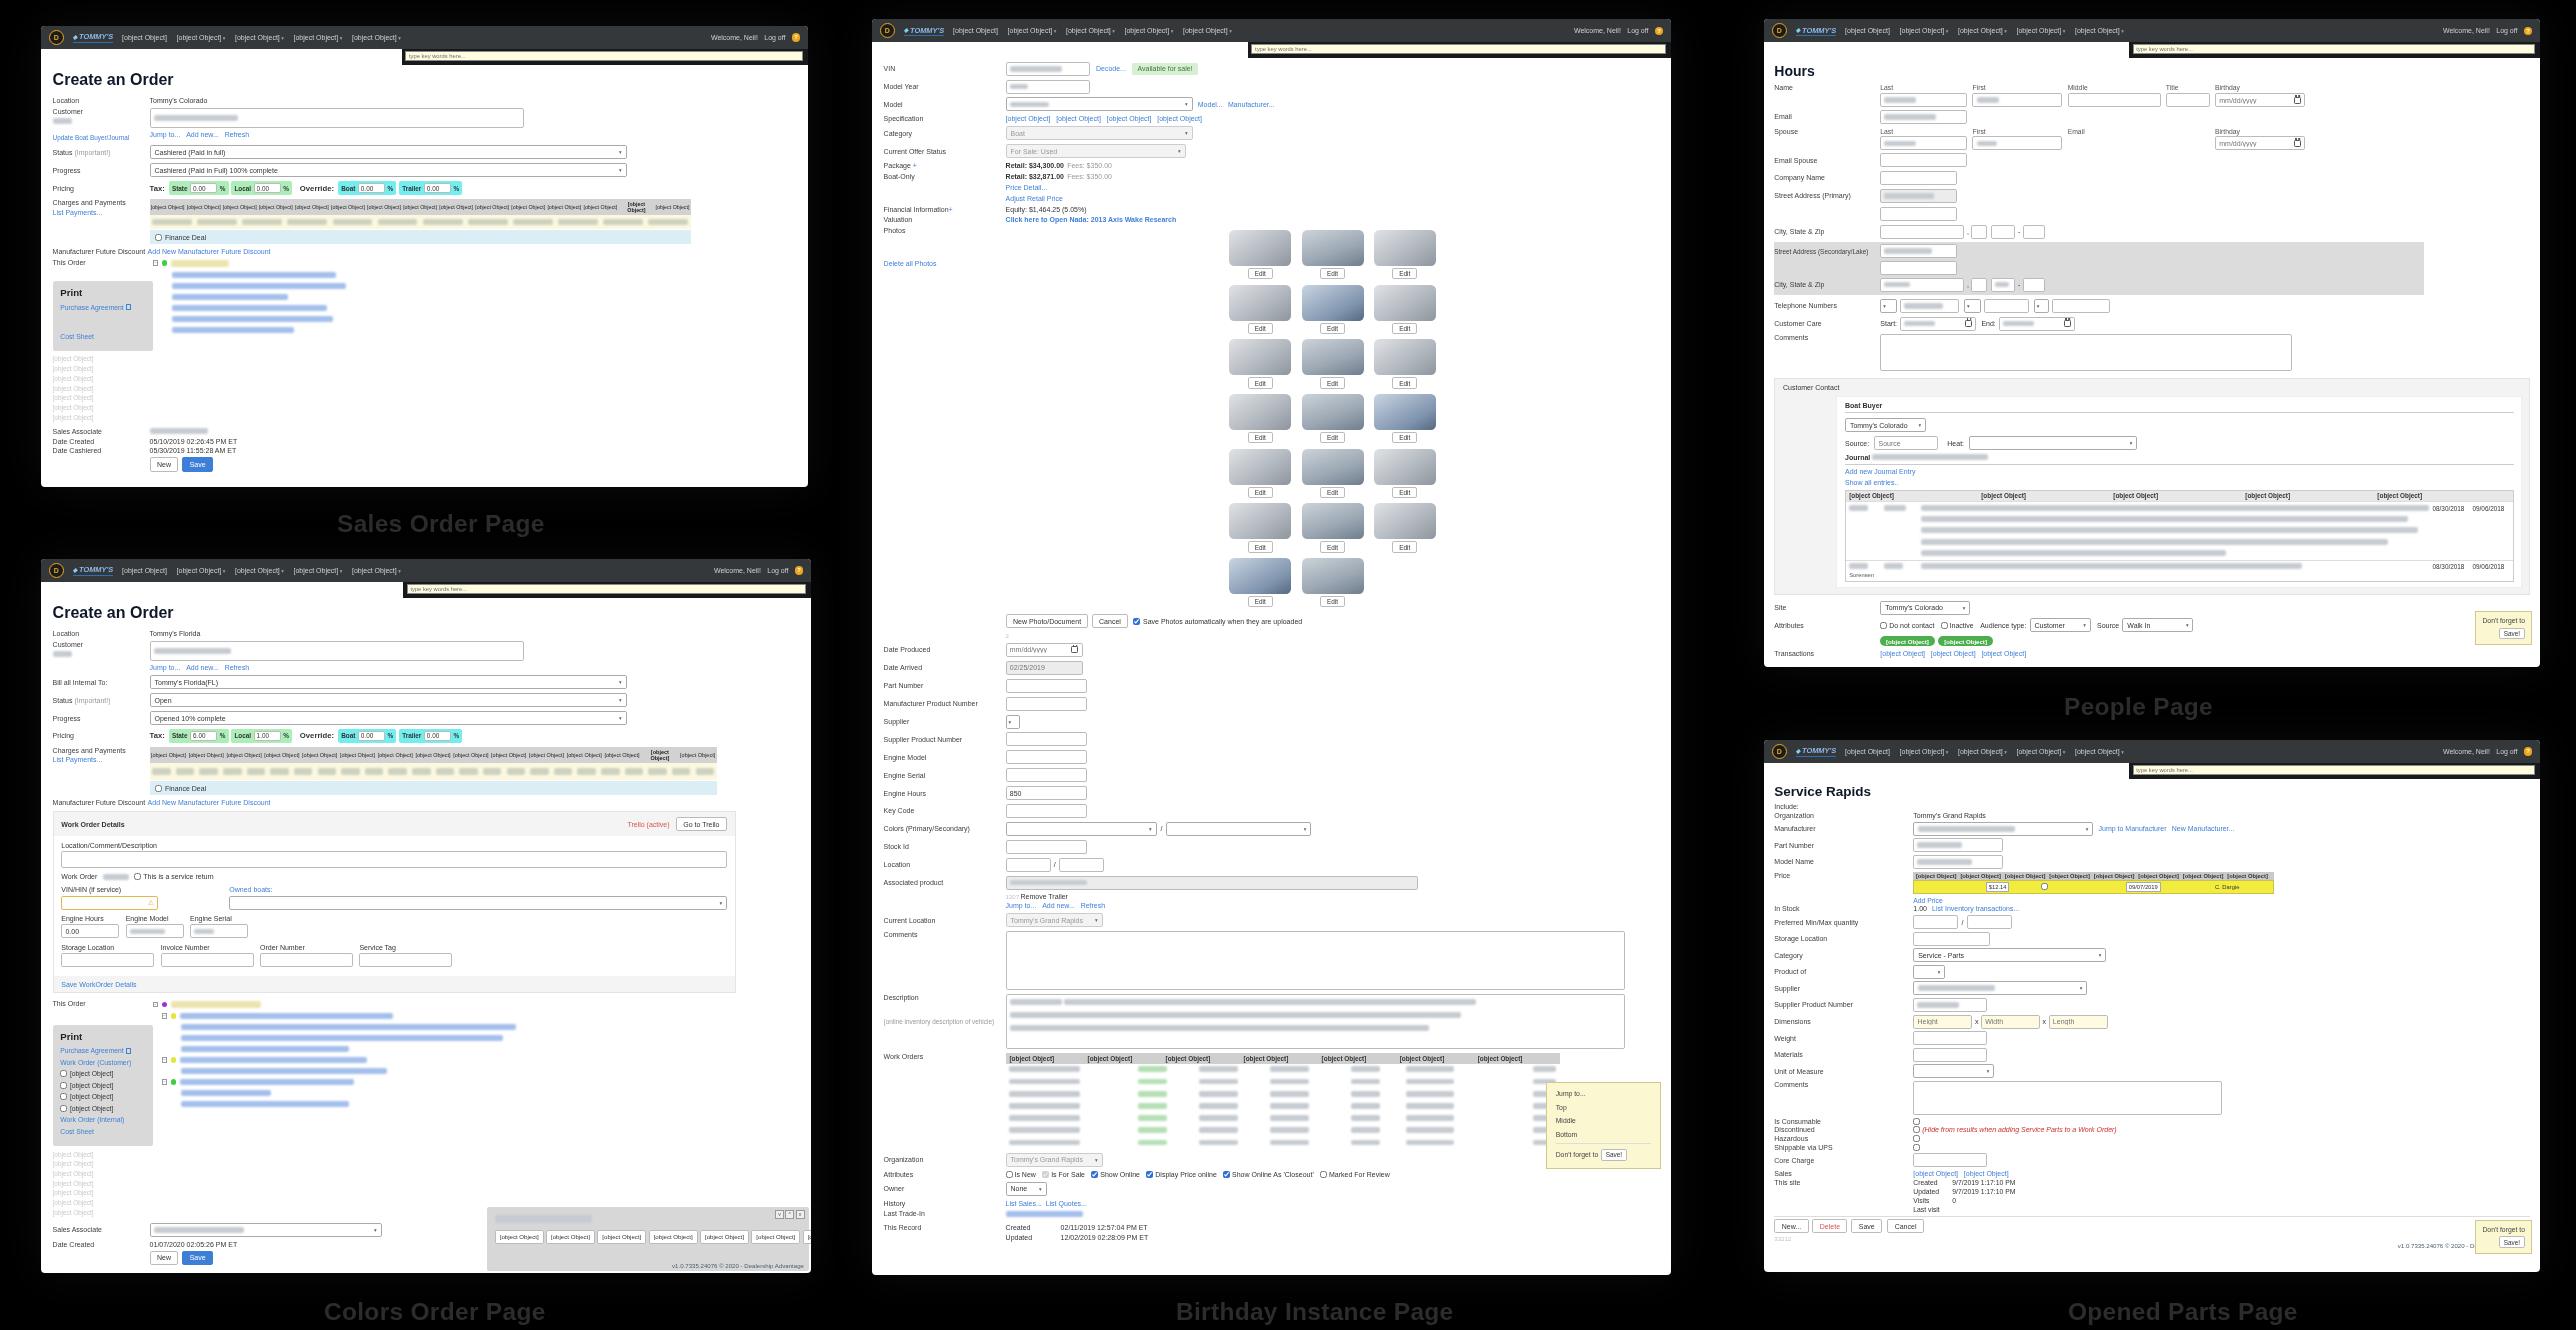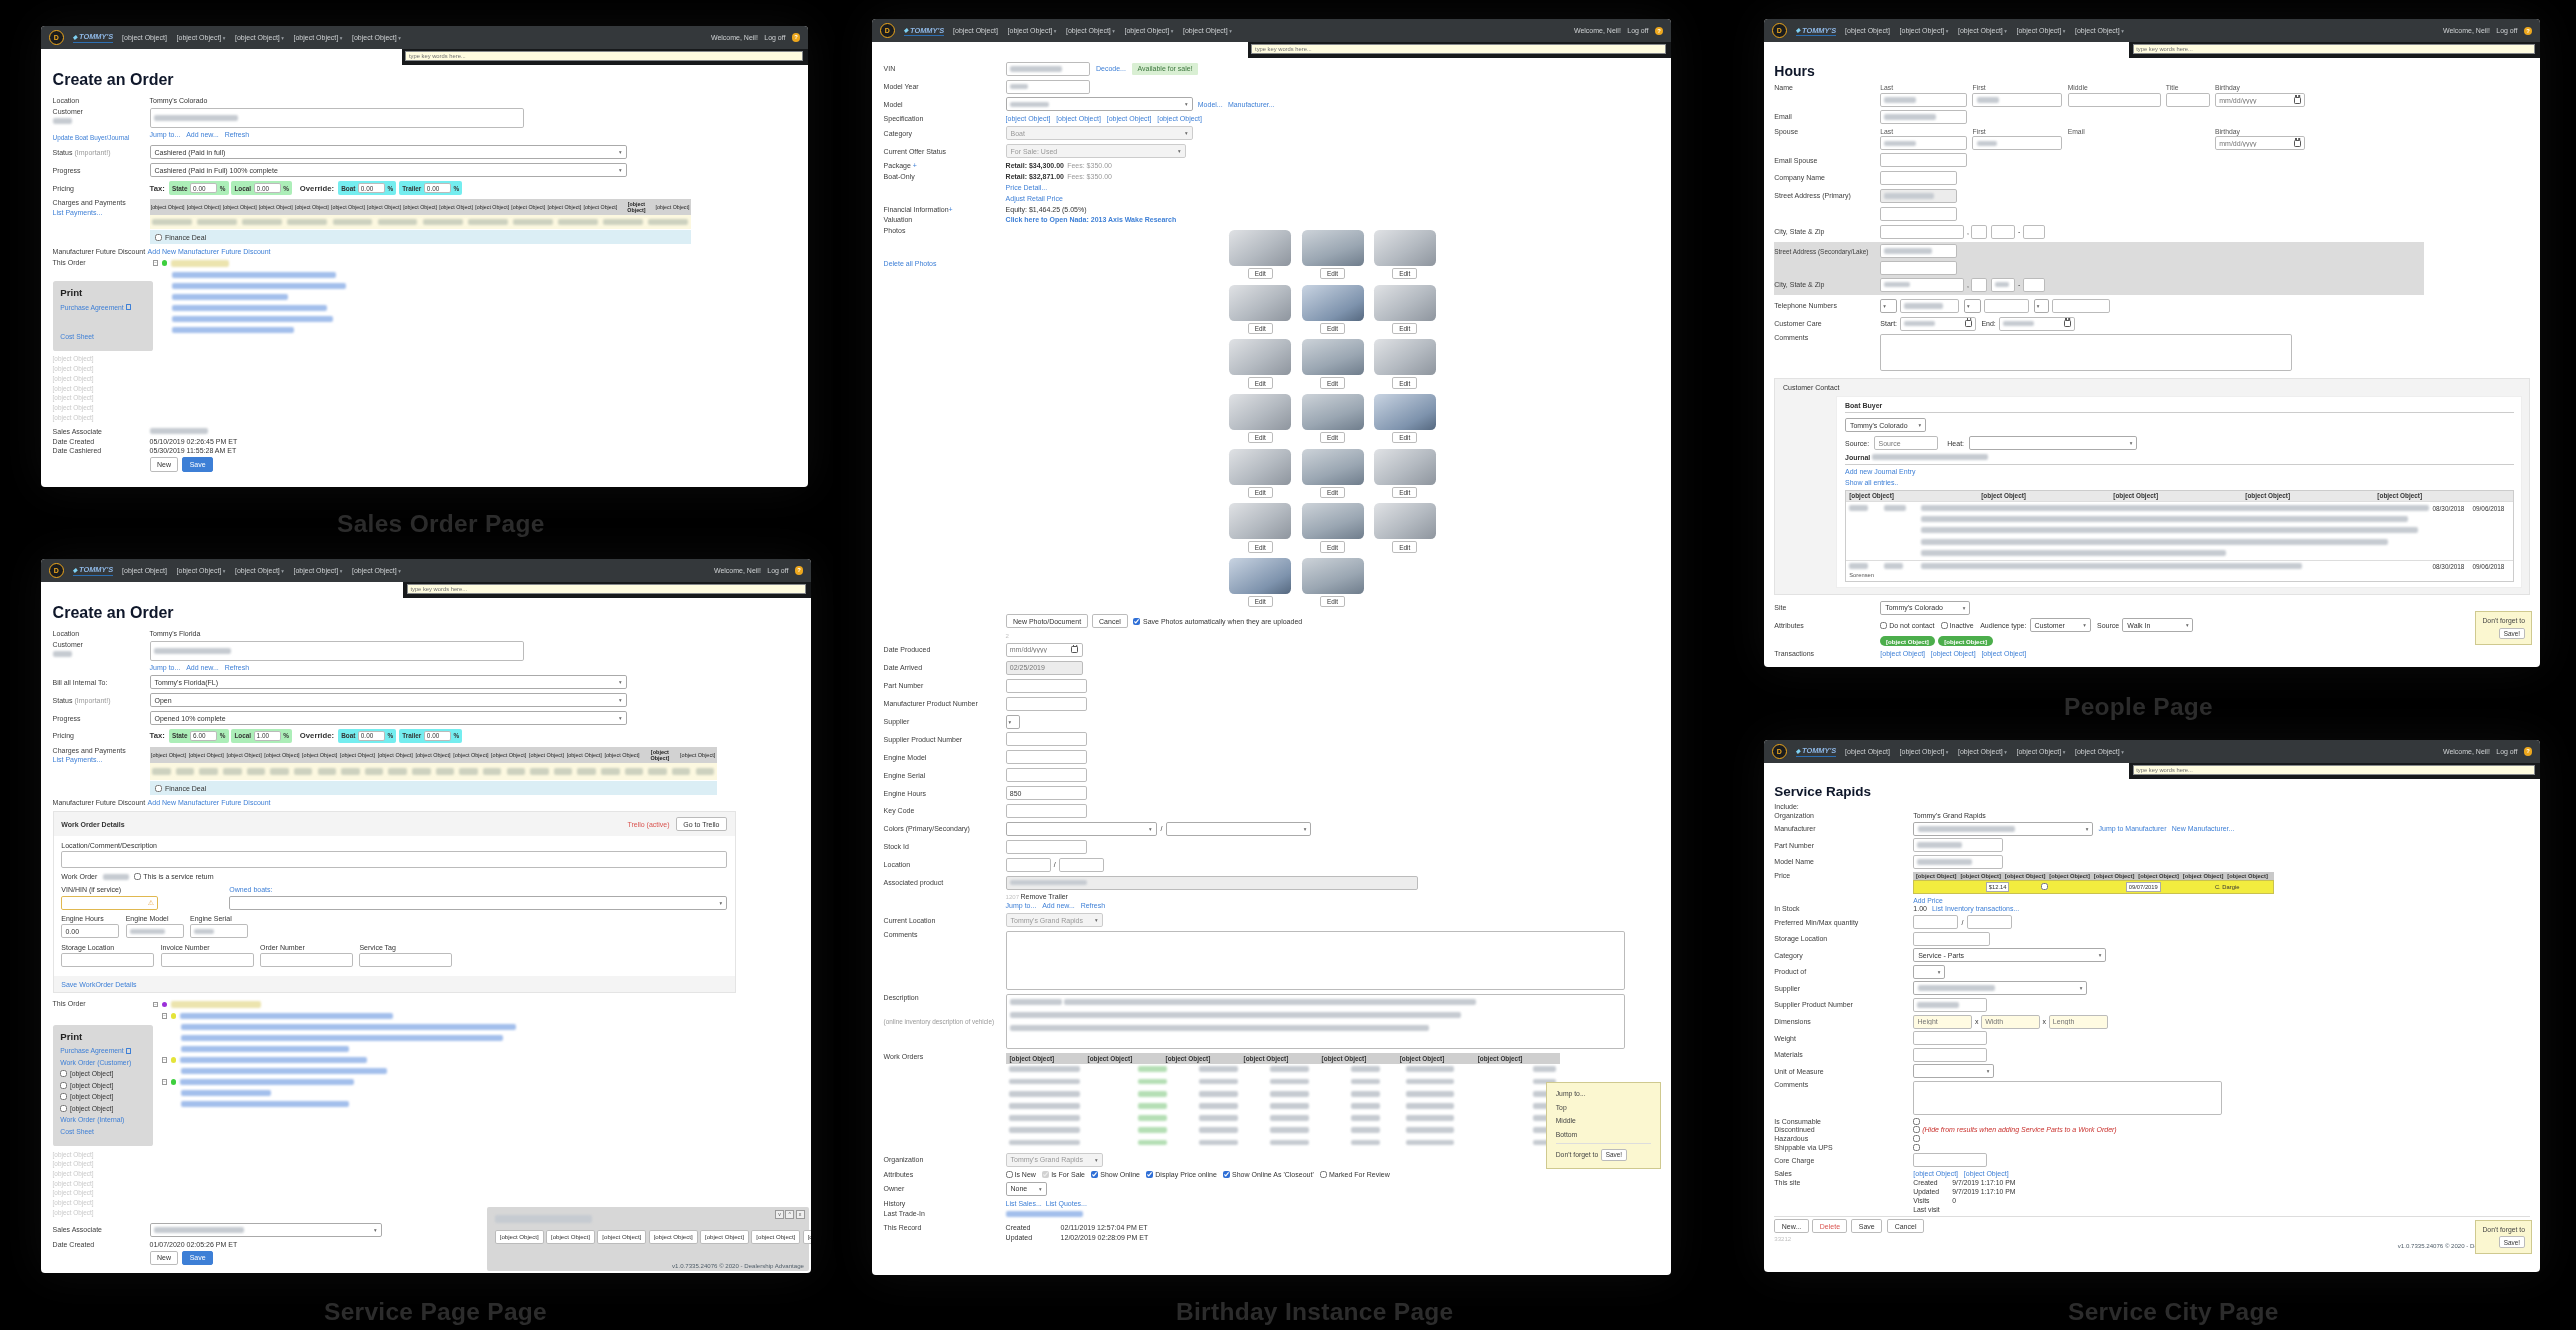--- a/index.html
+++ b/index.html
@@ -625,21 +625,21 @@
         <button class="btn" style="padding:2.6px 3.9px;font-size:6.1px">[object Object]</button>
         <button class="btn" style="padding:2.6px 3.9px;font-size:6.1px">[object Object]</button>
         <button class="btn" style="padding:2.6px 3.9px;font-size:6.1px">[object Object]</button>
         <button class="btn" style="padding:2.6px 3.9px;font-size:6.1px">[object Object]</button>
         <button class="btn" style="padding:2.6px 3.9px;font-size:6.1px">[object Object]</button>
         <button class="btn" style="padding:2.6px 3.9px;font-size:6.1px">[object Object]</button>
       </div>
     <div class="ver" style="position:absolute;right:5.2px;bottom:2.6px">v1.0.7335.24076 © 2020 - Dealership Advantage</div>
   </div>
 </div>
-<div class="collage-label" style="left:324px;top:1298px">Service Page Page</div>
+<div class="collage-label" style="left:324px;top:1298px">Colors Order Page</div>
 
 <div class="panel" style="left:872px;top:19.3px;width:799px;height:1256px">
   <div class="nav">
     <div class="logo-ring">D</div>
     <div class="brand">
         <span class="diamond">◆</span>
         <span>TOMMY'S</span>
       </div>
     <div class="nav-items">
         <span>[object Object]</span>
@@ -1576,14 +1576,14 @@
       <button class="btn">New...</button>
       <button class="btn danger" style="margin-left:3.9px">Delete</button>
       <button class="btn" style="margin-left:3.9px">Save</button>
       <button class="btn" style="margin-left:5.2px">Cancel</button>
     </div>
     <div class="faintid" style="margin-top:1.9px">33212</div>
     <div class="ver">v1.0.7335.24076 © 2020 - Dealership Advantage</div>
   </div>
   <div class="sticky" style="right:7.7px;bottom:18px"><span>Don't forget to</span><br><button class="btn" style="margin-top:3.2px">Save!</button></div>
 </div>
-<div class="collage-label" style="left:2068px;top:1298px">Service City Page</div>
+<div class="collage-label" style="left:2068px;top:1298px">Opened Parts Page</div>
 
 
 </body></html>

